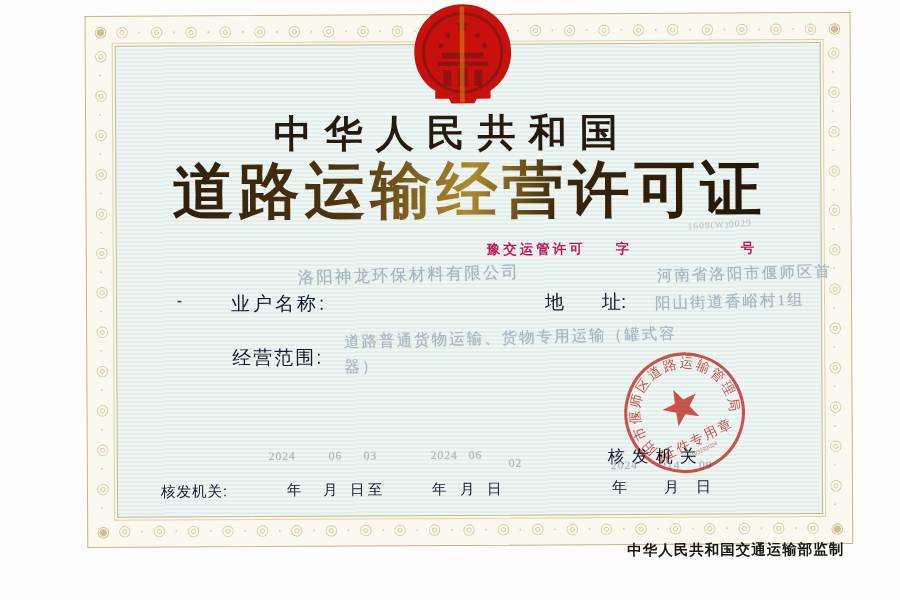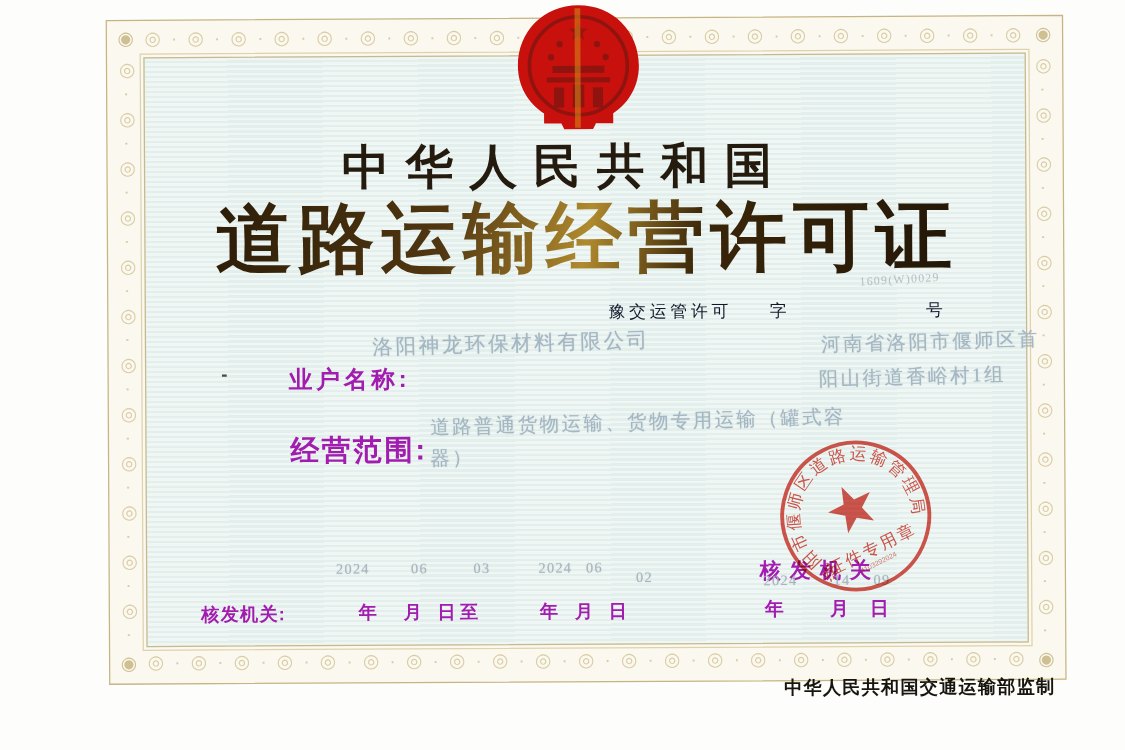--- a/index.html
+++ b/index.html
@@ -44,25 +44,25 @@
   }
   .main-title{
     position:absolute;left:96px;top:150px;width:748px;text-align:center;
     font-size:61px;font-weight:bold;letter-spacing:5px;
     font-family:"Liberation Serif","DejaVu Serif",serif;
     color:#33220a;
     background:linear-gradient(100deg,#1d1204 0%,#513711 35%,#b08a2e 50%,#3a2609 62%,#191006 100%);
     -webkit-background-clip:text;background-clip:text;-webkit-text-fill-color:transparent;
   }
   
-  .permit{position:absolute;top:241px;font-size:13.5px;font-weight:normal;color:#0f172a;letter-spacing:3px;}
+  .permit{position:absolute;top:241px;font-size:13.5px;font-weight:bold;color:#be185d;letter-spacing:3px;}
   .serial{position:absolute;left:688px;top:221px;font-size:9.5px;color:rgba(148,157,168,.62);
     transform:rotate(-3deg);font-family:"Liberation Serif",serif;letter-spacing:1px;}
   
-  .lbl{position:absolute;font-weight:bold;color:#a21caf;font-family:"Liberation Sans",sans-serif;}
+  .lbl{position:absolute;font-weight:normal;color:#0f172a;font-family:"Liberation Sans",sans-serif;}
   .faint{position:absolute;color:#a4b6c2;font-family:"Liberation Serif","DejaVu Serif",serif;
     transform:rotate(-1.2deg);letter-spacing:2px;text-shadow:0 0 1px rgba(164,182,194,.6);}
   .faint-num{position:absolute;color:#a8b4bd;font-family:"Liberation Serif",serif;
     font-size:11.5px;letter-spacing:1px;text-shadow:0 0 1px rgba(168,180,189,.55);}
   .dash{position:absolute;left:177px;top:290px;color:#4c4a46;font-size:15px;font-weight:bold;}
   
   .stamp{position:absolute;left:616px;top:346px;width:136px;height:136px;
     transform:rotate(-26deg);opacity:.9;mix-blend-mode:multiply;z-index:4;}
   
   .footer{position:absolute;left:626px;top:542px;font-size:14.5px;font-weight:bold;
@@ -107,24 +107,25 @@
 
   <span class="permit" style="left:487px">豫交运管许可</span>
   <span class="permit" style="left:616px">字</span>
   <span class="permit" style="left:741px">号</span>
   <span class="serial">1609(W)0029</span>
 
   <span class="faint" style="left:298px;top:264px;font-size:16.5px">洛阳神龙环保材料有限公司</span>
   <span class="lbl" style="left:231px;top:290px;font-size:19px;letter-spacing:3px">业户名称:</span>
   <span class="dash">-</span>
 
+  <span class="lbl" style="left:545px;top:290px;font-size:19px">地　　址:</span>
   <span class="faint" style="left:657px;top:265px;font-size:15.5px;white-space:nowrap">河南省洛阳市偃师区首</span>
   <span class="faint" style="left:655px;top:293px;font-size:15.5px;white-space:nowrap">阳山街道香峪村1组</span>
 
-  <span class="lbl" style="left:232px;top:344px;font-size:23px;letter-spacing:2px">经营范围:</span>
+  <span class="lbl" style="left:232px;top:344px;font-size:19px;letter-spacing:2px">经营范围:</span>
   <span class="faint" style="left:344px;top:328px;font-size:15.5px;white-space:nowrap">道路普通货物运输、货物专用运输（罐式容</span>
   <span class="faint" style="left:344px;top:356px;font-size:15.5px">器）</span>
 
   <svg class="stamp" viewBox="0 0 132 132">
     <circle cx="66" cy="66" r="57" fill="none" stroke="#d9453a" stroke-width="3"></circle>
     <polygon points="66,41 70.5,53.9 84.1,54.1 73.2,62.3 77.2,75.4 66,67.6 54.8,75.4 58.8,62.3 47.9,54.1 61.5,53.9" fill="#d9453a"></polygon>
     <defs>
       <path id="ringpath" d="M 66 110 A 44 44 0 1 1 66.1 110" fill="none"></path>
     </defs>
     <text font-size="13" fill="#d9453a" letter-spacing="2" font-family="Liberation Sans, sans-serif">
@@ -138,21 +139,21 @@
   <span class="faint-num" style="left:610px;top:460px">2024</span>
   <span class="faint-num" style="left:666px;top:460px">14</span>
   <span class="faint-num" style="left:698px;top:460px">09</span>
   <span class="lbl" style="left:611px;top:479px;font-size:15px">年</span>
   <span class="lbl" style="left:663px;top:479px;font-size:15px">月</span>
   <span class="lbl" style="left:695px;top:479px;font-size:15px">日</span>
 
   <span class="lbl" style="left:160px;top:481px;font-size:14.5px;letter-spacing:1px">核发机关:</span>
   <span class="faint-num" style="left:268px;top:449px">2024</span>
   <span class="faint-num" style="left:328px;top:449px">06</span>
-  <span class="faint-num" style="left:378px;top:449px">03</span>
+  <span class="faint-num" style="left:363px;top:449px">03</span>
   <span class="faint-num" style="left:430px;top:449px">2024</span>
   <span class="faint-num" style="left:468px;top:449px">06</span>
   <span class="faint-num" style="left:508px;top:457px">02</span>
   <span class="lbl" style="left:286px;top:480px;font-size:14.5px">年</span>
   <span class="lbl" style="left:322px;top:480px;font-size:14.5px">月</span>
   <span class="lbl" style="left:349px;top:480px;font-size:14.5px">日</span>
   <span class="lbl" style="left:367px;top:480px;font-size:14.5px">至</span>
   <span class="lbl" style="left:431px;top:480px;font-size:14.5px">年</span>
   <span class="lbl" style="left:459px;top:480px;font-size:14.5px">月</span>
   <span class="lbl" style="left:486px;top:480px;font-size:14.5px">日</span>

